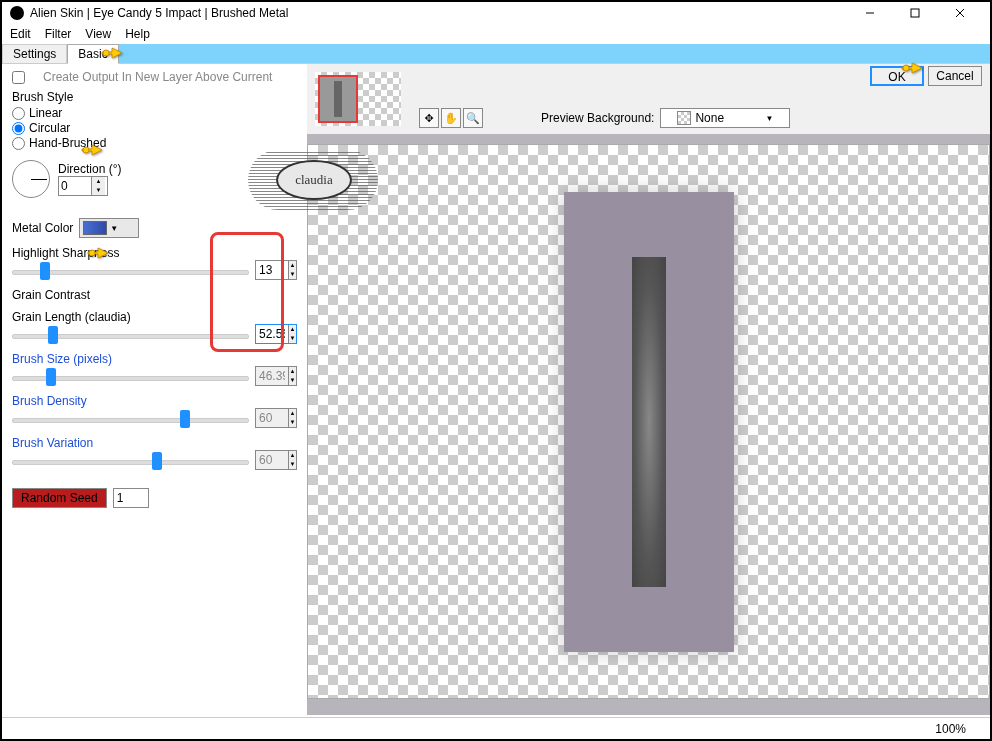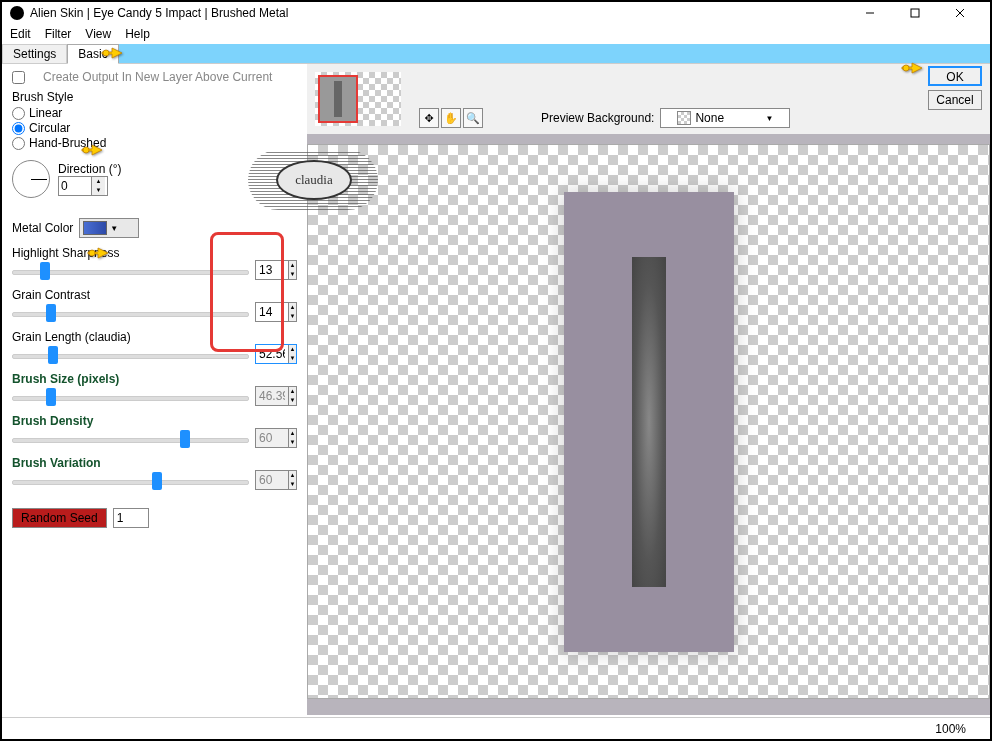--- a/index.html
+++ b/index.html
@@ -29,21 +29,21 @@
     .dir-input { display: flex; border: 1px solid #888; width: 50px; height: 20px; }
     .dir-input input { border: none; width: 32px; text-align: left; padding: 0 2px; font-size: 12px; }
     .spinner { width: 14px; display: flex; flex-direction: column; border-left: 1px solid #888; }
     .spinner div { flex: 1; font-size: 6px; text-align: center; background: #eee; cursor: pointer; line-height: 8px; }
     .metal-color-row { display: flex; align-items: center; gap: 6px; margin-top: 20px; }
     .color-btn { width: 60px; height: 20px; border: 1px solid #888; background: #e8e8e8; display: flex; align-items: center; padding: 0 3px; gap: 3px; }
     .color-swatch { width: 24px; height: 14px; background: linear-gradient(90deg, #4a6fd4, #2d4aa8); border: 1px solid #666; }
     .color-arrow { font-size: 8px; }
     .slider-group { margin-top: 8px; position: relative; }
     .slider-label { color: #000; font-size: 12px; }
-    .slider-label.disabled { color: #14532d; font-weight: bold; }
+    .slider-label.disabled { color: #1d4ed8; }
     .slider-row { display: flex; align-items: center; }
     .slider-track { flex: 1; height: 20px; position: relative; margin-right: 6px; }
     .slider-track::before { content: ''; position: absolute; top: 50%; left: 0; right: 0; height: 3px; background: #ddd; border: 1px solid #ccc; border-radius: 2px; }
     .slider-thumb { position: absolute; top: 2px; width: 10px; height: 18px; background: #1e90ff; border-radius: 2px; }
     .slider-input { display: flex; border: 1px solid #888; width: 42px; height: 20px; }
     .slider-input input { border: none; width: 32px; text-align: left; padding: 0 3px; font-size: 12px; }
     .slider-input.disabled { background: #f0f0f0; }
     .slider-input.disabled input { background: #f0f0f0; color: #888; }
     .red-box { position: absolute; border: 3px solid #e53935; border-radius: 8px; pointer-events: none; left: 208px; top: 230px; width: 74px; height: 120px; }
     .random-row { margin-top: 18px; display: flex; align-items: center; gap: 6px; }
@@ -52,21 +52,21 @@
     .right-top { height: 70px; background: #f0f0f0; display: flex; align-items: center; gap: 8px; padding: 0 8px; position: relative; }
     .thumb-area { width: 86px; height: 54px; background-image: linear-gradient(45deg, #ccc 25%, transparent 25%), linear-gradient(-45deg, #ccc 25%, transparent 25%), linear-gradient(45deg, transparent 75%, #ccc 75%), linear-gradient(-45deg, transparent 75%, #ccc 75%); background-size: 12px 12px; background-position: 0 0, 0 6px, 6px -6px, -6px 0; background-color: #fff; display: flex; align-items: center; justify-content: flex-start; padding: 3px; }
     .thumb { width: 40px; height: 48px; border: 2px solid #e53935; background: #999; display: flex; align-items: center; justify-content: center; }
     .thumb-inner { width: 8px; height: 36px; background: #666; }
     .tool-icons { display: flex; gap: 2px; margin-left: 10px; align-self: flex-end; margin-bottom: 6px; }
     .tool-btn { width: 20px; height: 20px; border: 1px solid #888; background: #f8f8f8; display: flex; align-items: center; justify-content: center; font-size: 11px; cursor: pointer; }
     .preview-bg-row { display: flex; align-items: center; gap: 6px; align-self: flex-end; margin-bottom: 6px; margin-left: 50px; }
     .combo { border: 1px solid #888; background: #fff; width: 130px; height: 20px; display: flex; align-items: center; padding: 0 16px; cursor: pointer; }
     .combo .sw { width: 14px; height: 14px; border: 1px solid #888; background-image: linear-gradient(45deg, #ccc 25%, transparent 25%), linear-gradient(-45deg, #ccc 25%, transparent 25%), linear-gradient(45deg, transparent 75%, #ccc 75%), linear-gradient(-45deg, transparent 75%, #ccc 75%); background-size: 6px 6px; background-position: 0 0, 0 3px, 3px -3px, -3px 0; margin-right: 4px; }
     .combo .arr { margin-left: auto; font-size: 8px; }
-    .ok-cancel { position: absolute; top: 2px; right: 8px; display: flex; flex-direction: column; gap: 4px; }
+    .ok-cancel { position: absolute; top: 2px; right: 8px; display: flex; flex-direction: row; gap: 4px; }
     .dlg-btn { width: 54px; height: 20px; border: 1px solid #888; background: #f0f0f0; text-align: center; line-height: 18px; cursor: pointer; }
     .dlg-btn.ok { border: 2px solid #1e90ff; }
     .preview-area { position: absolute; top: 80px; left: 0; right: 0; bottom: 16px; border: 1px solid #aaa; background-image: linear-gradient(45deg, #ccc 25%, transparent 25%), linear-gradient(-45deg, #ccc 25%, transparent 25%), linear-gradient(45deg, transparent 75%, #ccc 75%), linear-gradient(-45deg, transparent 75%, #ccc 75%); background-size: 20px 20px; background-position: 0 0, 0 10px, 10px -10px, -10px 0; background-color: #fff; display: flex; align-items: center; justify-content: center; }
     .preview-shape { width: 170px; height: 460px; background: #988fa0; box-shadow: 0 0 20px rgba(0,0,0,0.2); display: flex; align-items: center; justify-content: center; }
     .preview-inner { width: 34px; height: 330px; background: radial-gradient(ellipse at center, #888 0%, #555 60%, #444 100%); }
     .gray-bar-top { position: absolute; top: 70px; left: 0; right: 0; height: 10px; background: #b8b4bc; }
     .gray-bar-bottom { position: absolute; bottom: 0; left: 0; right: 0; height: 16px; background: #b8b4bc; }
     .status-bar { position: absolute; bottom: 0; left: 0; right: 0; height: 22px; background: #fff; border-top: 1px solid #ccc; display: flex; align-items: center; justify-content: flex-end; padding: 0 24px; }
     .hand-pointer { position: absolute; width: 24px; height: 18px; pointer-events: none; }
     .hand-pointer svg { filter: drop-shadow(1px 1px 1px rgba(0,0,0,0.4)); }
@@ -172,32 +172,20 @@
             <div class="spinner">
               <div>▲</div>
               <div>▼</div>
             </div>
           </div>
       </div>
     </div>
 
     <div class="slider-group">
       <div class="slider-label">Grain Contrast</div>
-      <div class="slider-row">
-        <div class="slider-track">
-            <div class="slider-thumb" style="left:34px"></div>
-          </div>
-        <div class="slider-input">
-            <input value="14" style="">
-            <div class="spinner">
-              <div>▲</div>
-              <div>▼</div>
-            </div>
-          </div>
-      </div>
     </div>
 
     <div class="slider-group">
       <div class="slider-label">Grain Length (claudia)</div>
       <div class="slider-row">
         <div class="slider-track">
             <div class="slider-thumb" style="left:36px"></div>
           </div>
         <div class="slider-input" style="border:1px solid #1e90ff">
             <input value="52.56" style="">

